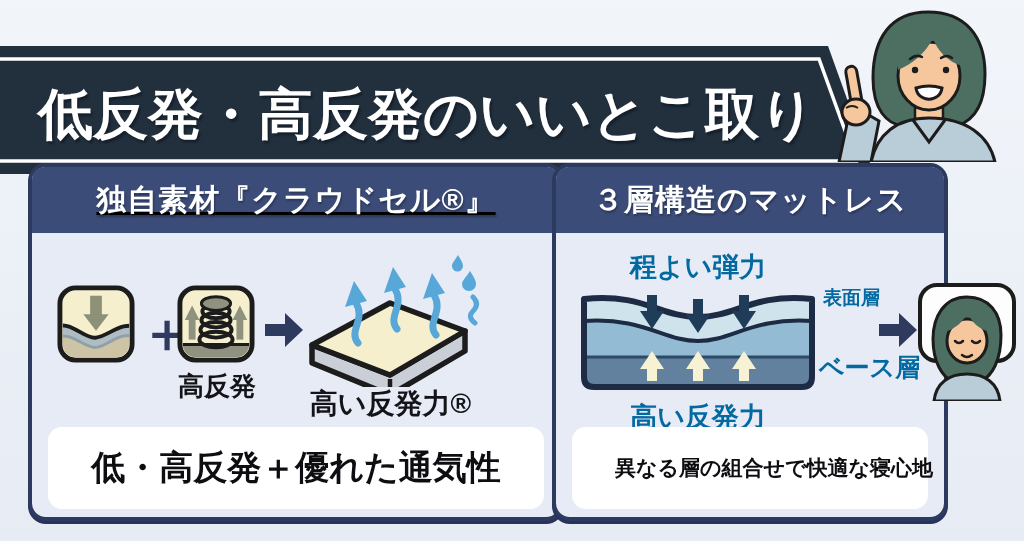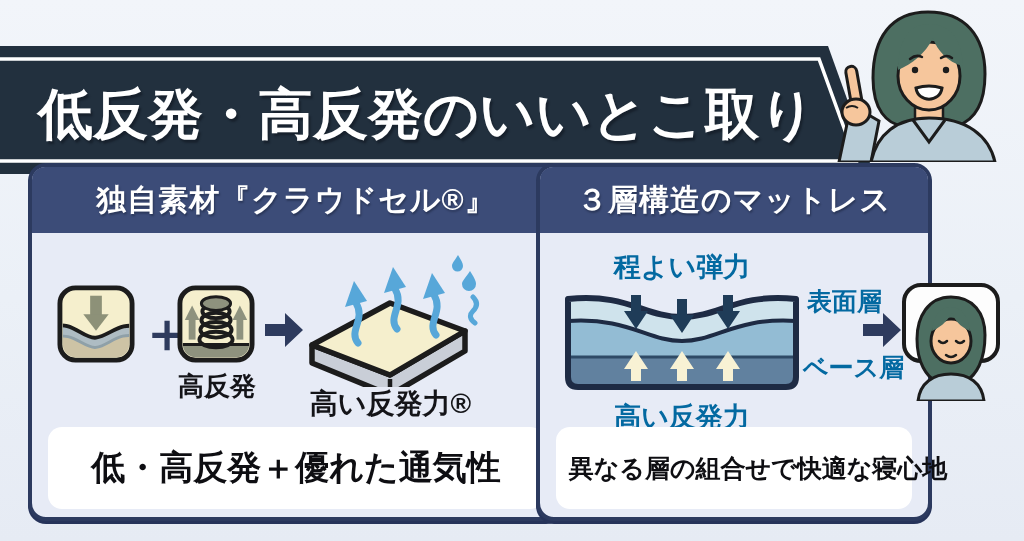--- a/index.html
+++ b/index.html
@@ -16,37 +16,37 @@
     text-shadow:2px 3px 2px rgba(10,15,25,.45);letter-spacing:0px;
   }
   
   .presenter{position:absolute;left:833px;top:8px;width:192px;height:154px;}
   
   .panel{
     position:absolute;top:163px;height:358px;box-sizing:border-box;
     border:4px solid #2c3a5f;border-radius:18px;background:#e7ebf6;
     box-shadow:0 3px 0 #26335a;
   }
-  .panel-left{left:28px;width:536px;}
-  .panel-right{left:536px;width:396px;}
+  .panel-left{left:28px;width:536px;text-decoration:underline;}
+  .panel-right{left:552px;width:396px;}
   .panel-header{
     height:66px;background:#3c4c78;border-radius:13px 13px 0 0;
     display:flex;align-items:center;justify-content:center;
     color:#ffffff;font-size:30px;font-weight:800;letter-spacing:1px;
     text-shadow:1px 2px 2px rgba(10,15,30,.35);
   }
   .panel-body{position:absolute;left:0;right:0;top:66px;bottom:0;}
   .pill{
     position:absolute;left:16px;right:16px;bottom:8px;height:82px;
     background:#ffffff;border-radius:14px;
     display:flex;align-items:center;justify-content:center;
     font-weight:900;color:#0e0e12;white-space:nowrap;
   }
   .pill-left{font-size:34px;}
-  .pill-right{font-size:25px;padding-left:48px;}
+  .pill-right{font-size:21px;padding-left:48px;}
   
   .abs{position:absolute;}
   .icon-label{
     position:absolute;text-align:center;font-weight:800;color:#141418;
     font-size:26px;white-space:nowrap;
   }
   .plus-sign{
     position:absolute;left:108px;top:72px;width:46px;
     font-size:54px;font-weight:900;color:#2e3b5e;text-align:center;line-height:1;
   }
@@ -208,21 +208,21 @@
           <polygon points="163,14 173,14 173,30 180,30 168,48 156,30 163,30"></polygon>
         </g>
 
         <g fill="#f8f2d4">
           <polygon points="71,100 81,100 81,88 88,88 76,70 64,88 71,88"></polygon>
           <polygon points="117,100 127,100 127,88 134,88 122,70 110,88 117,88"></polygon>
           <polygon points="163,100 173,100 173,88 180,88 168,70 156,88 163,88"></polygon>
         </g>
       </svg>
 
-      <div class="diagram-label" style="left:267px;top:52px;font-size:25px">表面層</div>
+      <div class="diagram-label" style="left:267px;top:52px;font-size:19px">表面層</div>
       <div class="diagram-label" style="left:17px;top:166px;width:250px;font-size:27px">高い反発力</div>
       <div class="diagram-label" style="left:263px;top:118px;font-size:25px">ベース層</div>
 
       <svg class="abs" style="left:323px;top:80px" width="38" height="34" viewBox="0 0 38 34">
         <polygon points="0,11 20,11 20,0 38,17 20,34 20,23 0,23" fill="#2e3b5e"></polygon>
       </svg>
 
       <svg class="abs" style="left:360px;top:38px" width="102" height="130" viewBox="0 0 102 130">
         <rect x="4" y="14" width="94" height="76" rx="17" fill="#fdfdfd" stroke="#1c1c1c" stroke-width="4"></rect>
         <path d="M51,26 C 28,26 17,46 17,68 C 17,92 27,106 36,110 L66,110 C 76,104 85,90 85,64 C 85,42 73,26 51,26 Z" fill="#4d6f62" stroke="#1c1c1c" stroke-width="3"></path>

